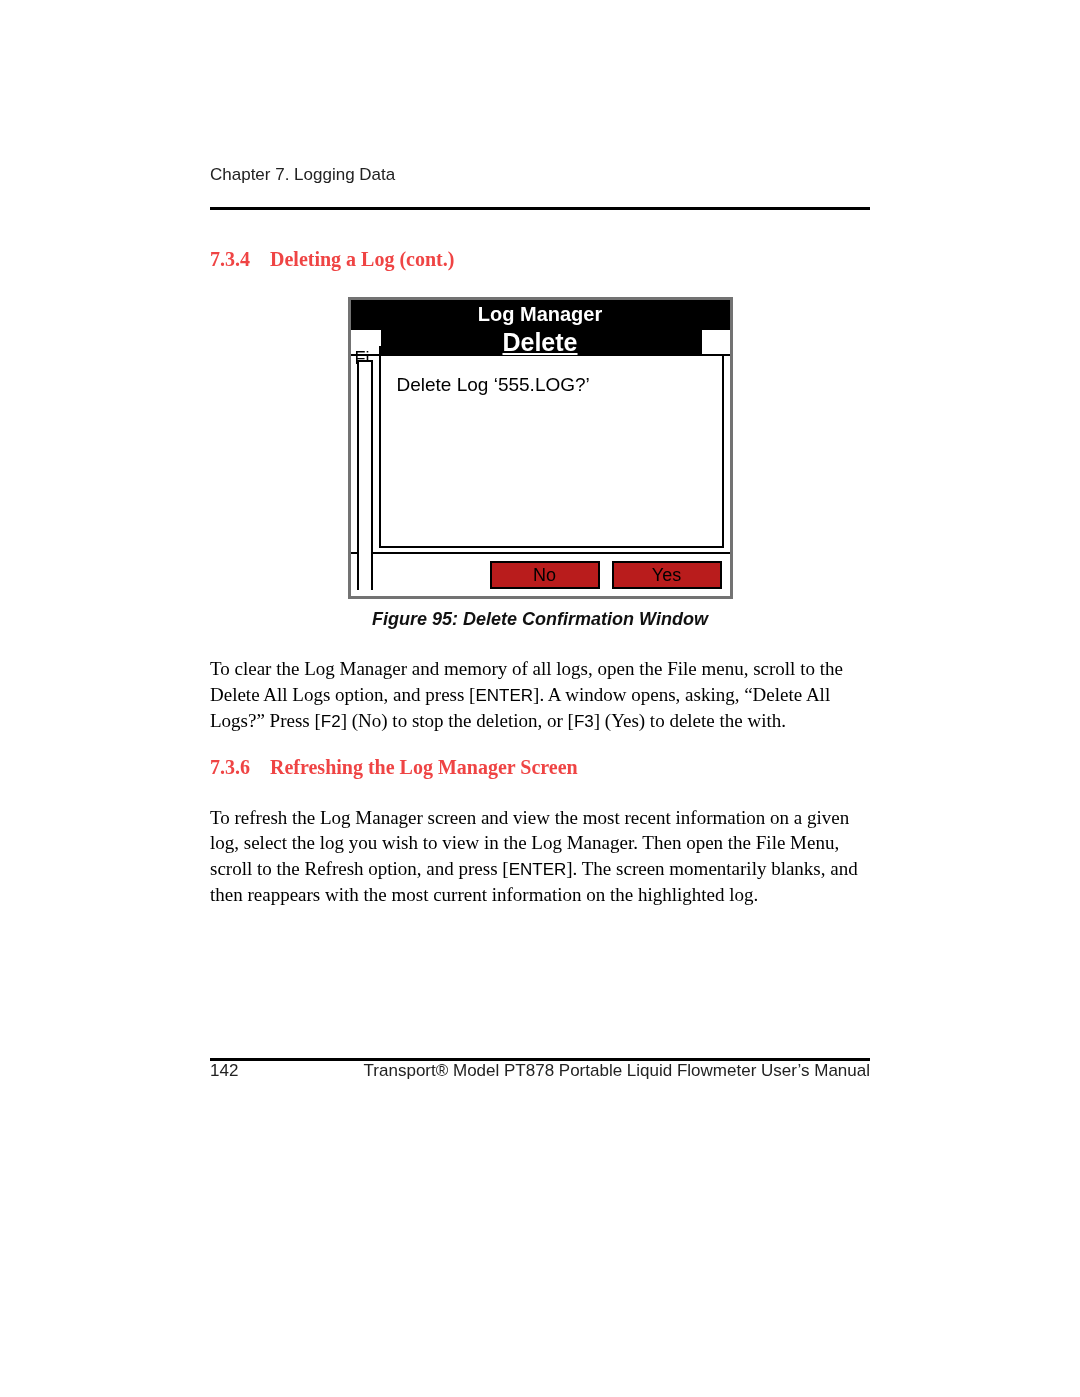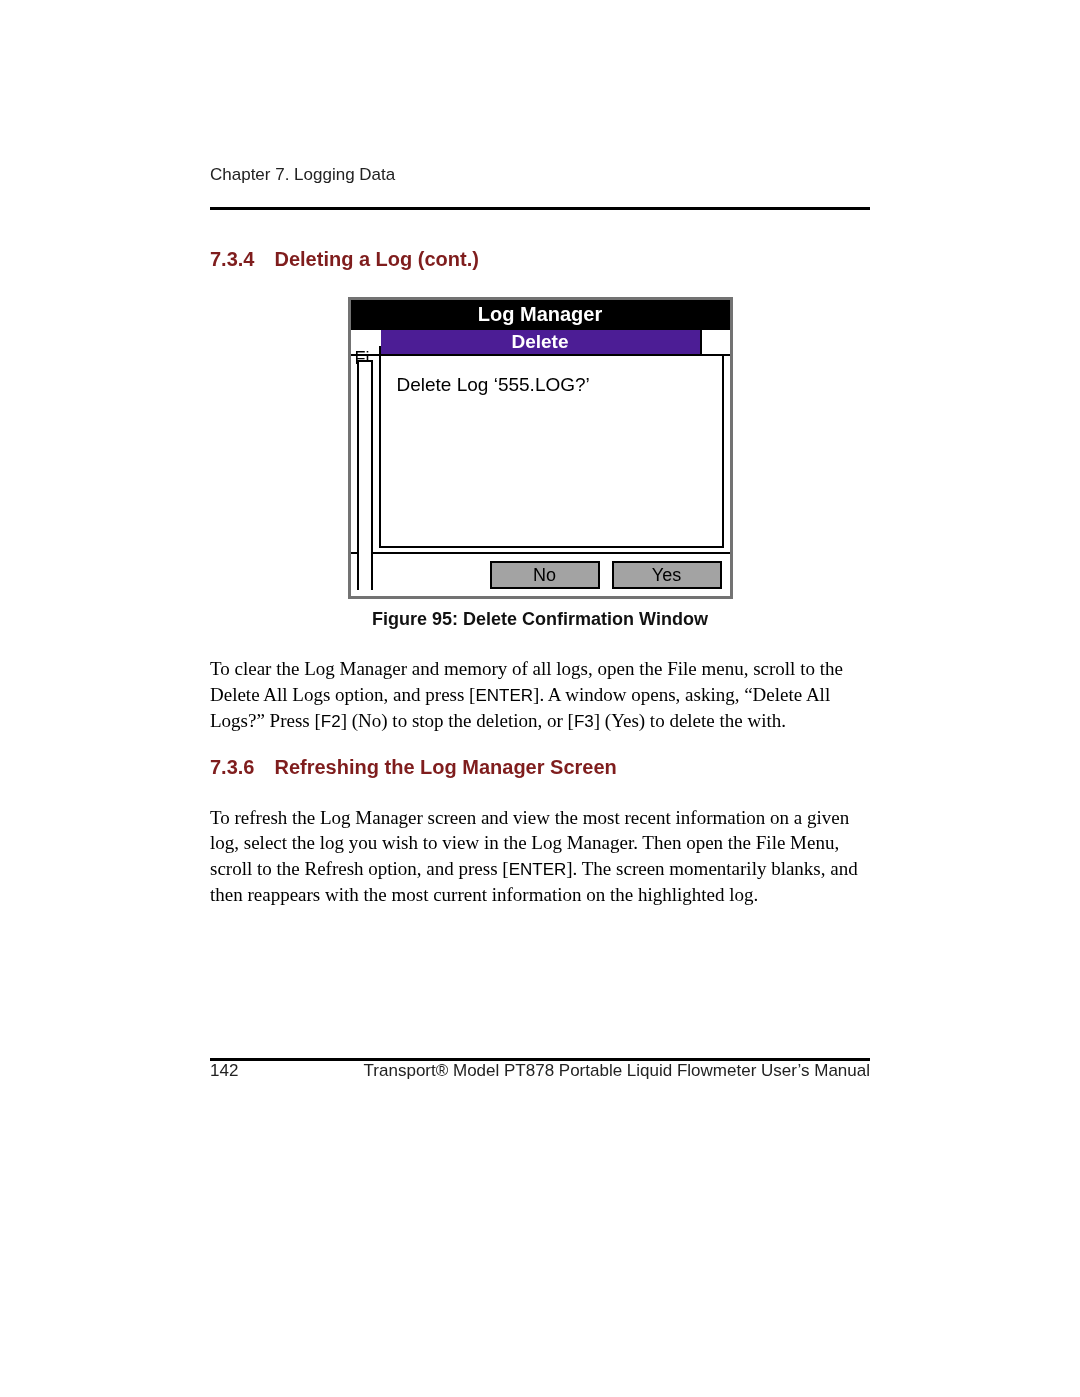--- a/index.html
+++ b/index.html
@@ -1,34 +1,34 @@
 <!DOCTYPE html>
 <html><head>
 <meta charset="utf-8">
 <style>
   * { box-sizing: border-box; margin: 0; padding: 0; }
   html, body { width: 1080px; height: 1397px; background: #fff; font-family: Georgia, 'Times New Roman', serif; color: #000; }
   .page { position: relative; width: 1080px; height: 1397px; padding: 165px 210px 0 210px; }
   .chapter-hdr { font-family: Arial, Helvetica, sans-serif; font-size: 17px; color: #222; padding-bottom: 22px; border-bottom: 3px solid #000; margin-bottom: 38px; }
-  .sec-heading { font-family: Liberation Sans, sans-serif; font-weight: bold; font-size: 20px; color: #7f1d1d; margin-bottom: 26px; }
+  .sec-heading { font-family: Liberation Serif, serif; font-weight: bold; font-size: 20px; color: #ef4444; margin-bottom: 26px; }
   .sec-heading .num { display: inline-block; margin-right: 20px; }
   .figure-wrap { width: 100%; display: flex; flex-direction: column; align-items: center; margin-bottom: 26px; }
   .screen { width: 385px; border: 3px solid #737373; background: #fff; }
   .screen-title { background: #000; color: #fff; font-family: Arial, Helvetica, sans-serif; font-weight: bold; font-size: 20px; text-align: center; padding: 3px 0 4px 0; }
   .toolbar-row { position: relative; height: 26px; border-bottom: 2px solid #000; }
   .toolbar-fi { position: absolute; left: 0; top: 16px; bottom: 0; width: 30px; border-right: 2px solid #000; font-family: Liberation Sans, sans-serif; font-size: 18px; text-align: left; padding-left: 4px; line-height: 24px; }
-  .toolbar-delete { position: absolute; left: 30px; top: 0; bottom: 0; right: 30px; background: #4c1d95; color: #fff; font-family: Arial, Helvetica, sans-serif; font-weight: bold; font-size: 19px; text-align: center; line-height: 24px; }
+  .toolbar-delete { position: absolute; left: 30px; top: 0; bottom: 0; right: 30px; background: #000000; color: #fff; font-family: Arial, Helvetica, sans-serif; font-weight: bold; font-size: 25px; text-align: center; line-height: 24px; text-decoration: underline; }
   .toolbar-right { position: absolute; right: 0; top: 0; bottom: 0; width: 30px; border-left: 2px solid #000; }
   .content-area { position: relative; height: 196px; }
   .left-stub { position: absolute; left: 6px; top: 4px; width: 16px; height: 230px; border: 2px solid #000; border-bottom: none; background: #fff; }
   .dialog-box { position: absolute; left: 28px; top: 0; right: 6px; bottom: 4px; border: 2px solid #000; border-top: none; background: #fff; padding: 18px 16px; }
   .dialog-text { font-family: Arial, Helvetica, sans-serif; font-size: 19px; }
   .button-bar { height: 44px; border-top: 2px solid #000; display: flex; align-items: center; justify-content: flex-end; gap: 12px; padding: 0 8px 0 0; background: #fff; }
-  .scr-btn { width: 110px; height: 28px; border: 2px solid #000; font-family: Arial, Helvetica, sans-serif; font-size: 18px; text-align: center; line-height: 24px; background: #a3a3a3; }
-  .figure-caption { font-family: Arial, Helvetica, sans-serif; font-weight: bold; font-size: 18px; color: #111; margin-top: 10px; text-align: center; }
+  .scr-btn { width: 110px; height: 28px; border: 2px solid #000; font-family: Arial, Helvetica, sans-serif; font-size: 18px; text-align: center; line-height: 24px; background: #b91c1c; }
+  .figure-caption { font-family: Arial, Helvetica, sans-serif; font-weight: bold; font-size: 18px; color: #111; margin-top: 10px; text-align: center; font-style: italic; }
   .body-para { font-family: Georgia, 'Times New Roman', serif; font-size: 19px; line-height: 1.35; margin-bottom: 22px; }
   .key { font-family: Arial, Helvetica, sans-serif; font-size: 17px; }
   .footer { position: absolute; left: 210px; right: 210px; bottom: 316px; border-top: 3px solid #000; padding-top: 0; display: flex; justify-content: space-between; font-family: Arial, Helvetica, sans-serif; font-size: 17px; color: #222; }
   .footer .right { text-align: right; }
 </style>
 </head>
 <body>
 
 <div class="page">
 

